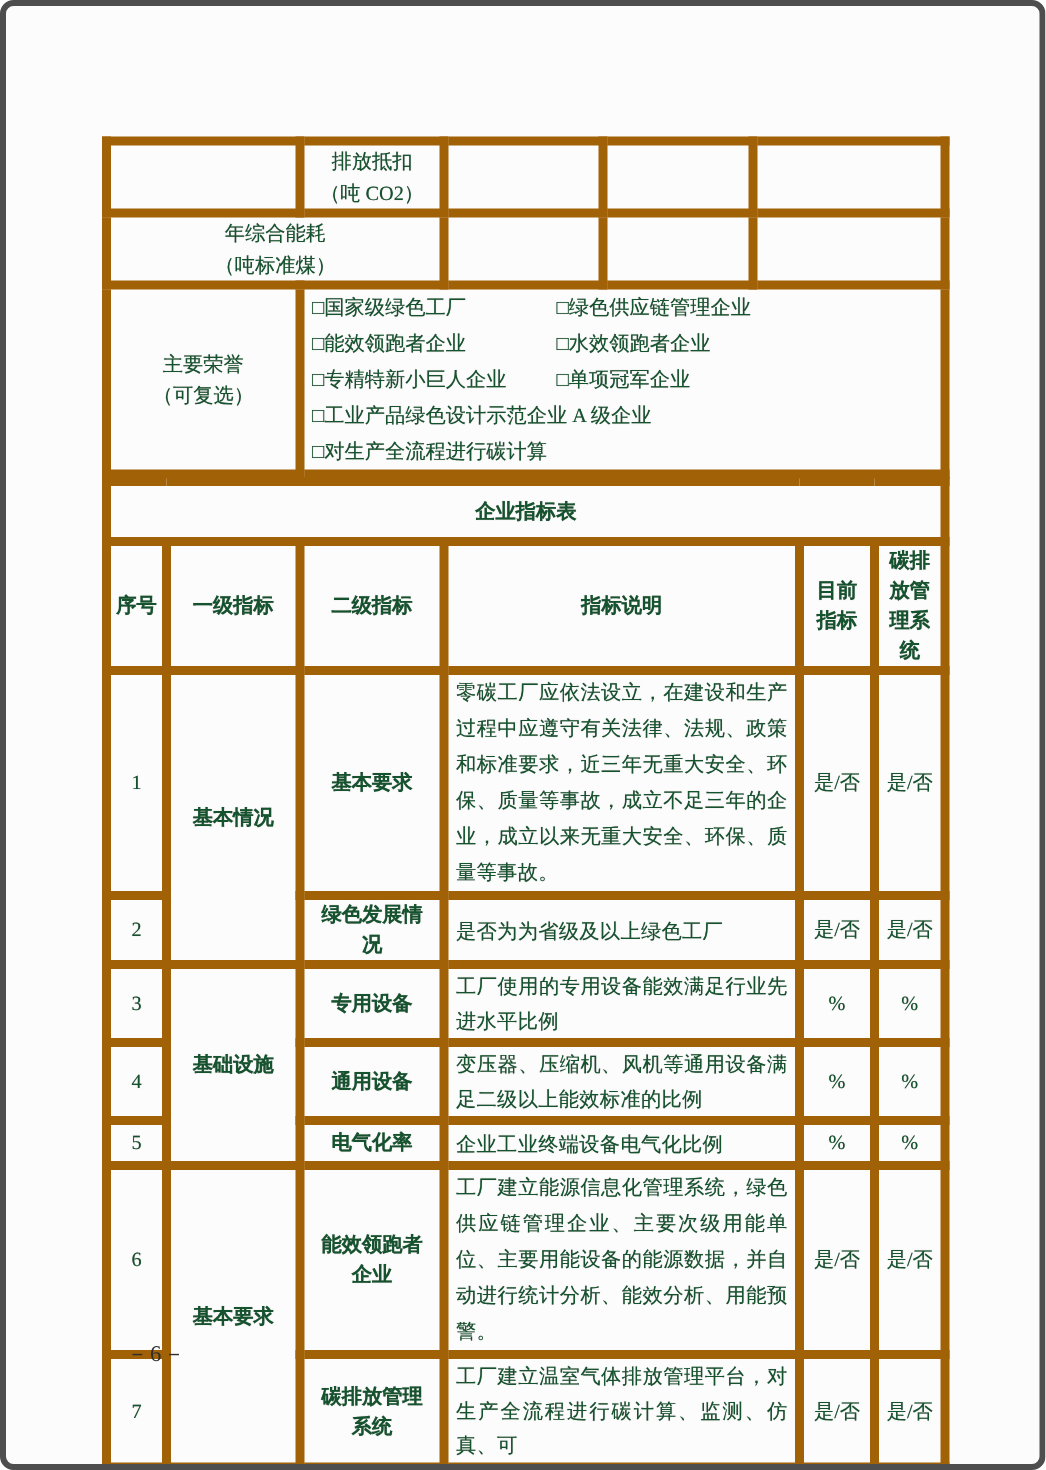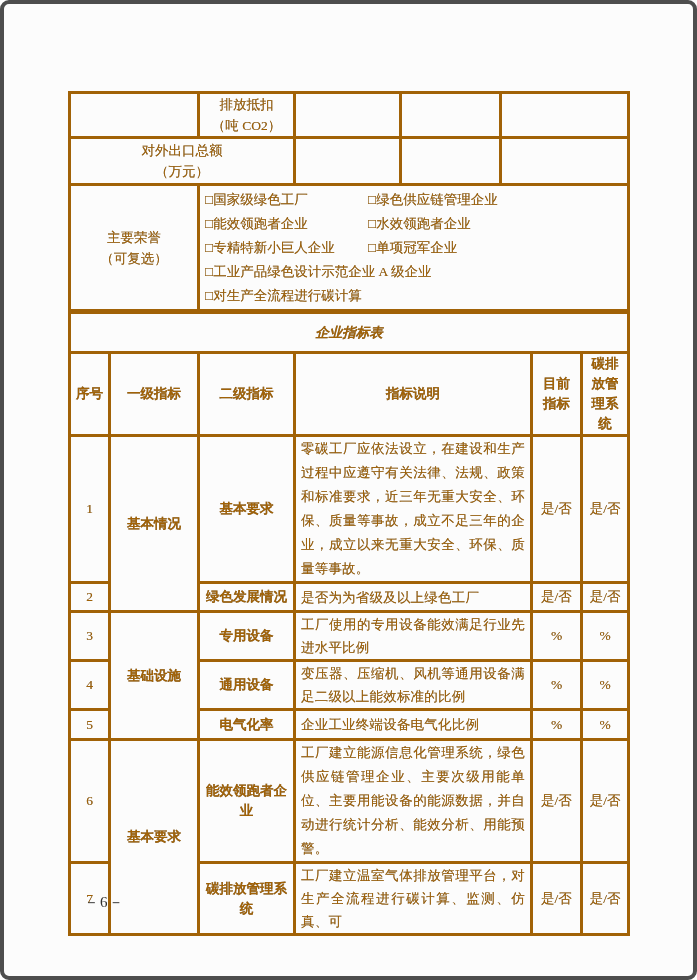--- a/index.html
+++ b/index.html
@@ -22,40 +22,39 @@
     width: 561px;
   }
   table.tbl {
     border-collapse: collapse;
     table-layout: fixed;
     width: 559px;
     border: 1px solid #3c3c3c;
   }
   table.t2 { margin-top: -1px; }
   .tbl td {
-    border: 3px solid #a16207;
+    border: 6px solid #a16207;
     font-size: 13.5px;
-    color: #a16207;
+    color: #14532d;
     vertical-align: middle;
     padding: 0 5px;
     text-shadow: 0 0 0.5px rgba(40,40,40,0.55);
     overflow: hidden;
   }
   .center { text-align: center; }
   .two-line { line-height: 21px; text-align: center; }
   .honors-cell { padding: 4px 0 4px 18px; vertical-align: middle; }
   .honor-line { line-height: 24px; white-space: nowrap; }
   .honor-line .opt-a { display: inline-block; width: 163px; font-family: Liberation Serif, serif; }
   .title-cell {
     font-family: "Liberation Sans", "DejaVu Sans", sans-serif;
     font-weight: bold;
     font-size: 17px;
     text-align: center;
     color: #111;
-    font-style: italic;
   }
   .head-cell {
     font-family: "Liberation Sans", "DejaVu Sans", sans-serif;
     font-weight: bold;
     font-size: 13.5px;
     text-align: center;
     line-height: 20px;
     padding: 0 6px;
     color: #161616;
   }
@@ -94,24 +93,24 @@
           <tr style="height:45px">
         <td></td>
         <td class="two-line">
           <div>排放抵扣</div>
           <div>（吨 CO2）</div>
         </td>
         <td></td>
         <td></td>
         <td></td>
       </tr>
-      <tr style="height:47px">
+      <tr style="height:48px">
         <td colspan="2" class="two-line">
-          <div>对外出口总额</div>
-          <div>（万元）</div>
+          <div>年综合能耗</div>
+          <div>（吨标准煤）</div>
         </td>
         <td></td>
         <td></td>
         <td></td>
       </tr>
       <tr style="height:126px">
         <td class="two-line">
           <div>主要荣誉</div>
           <div>（可复选）</div>
         </td>

